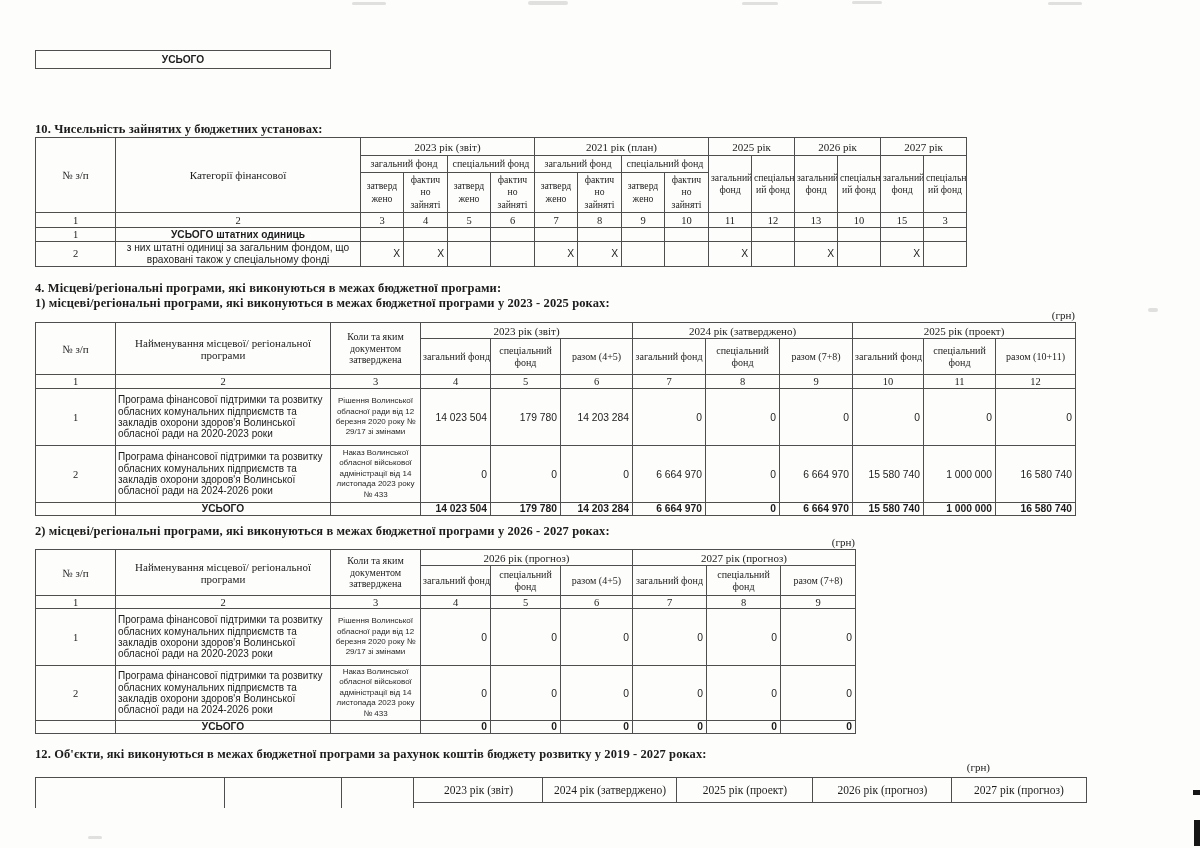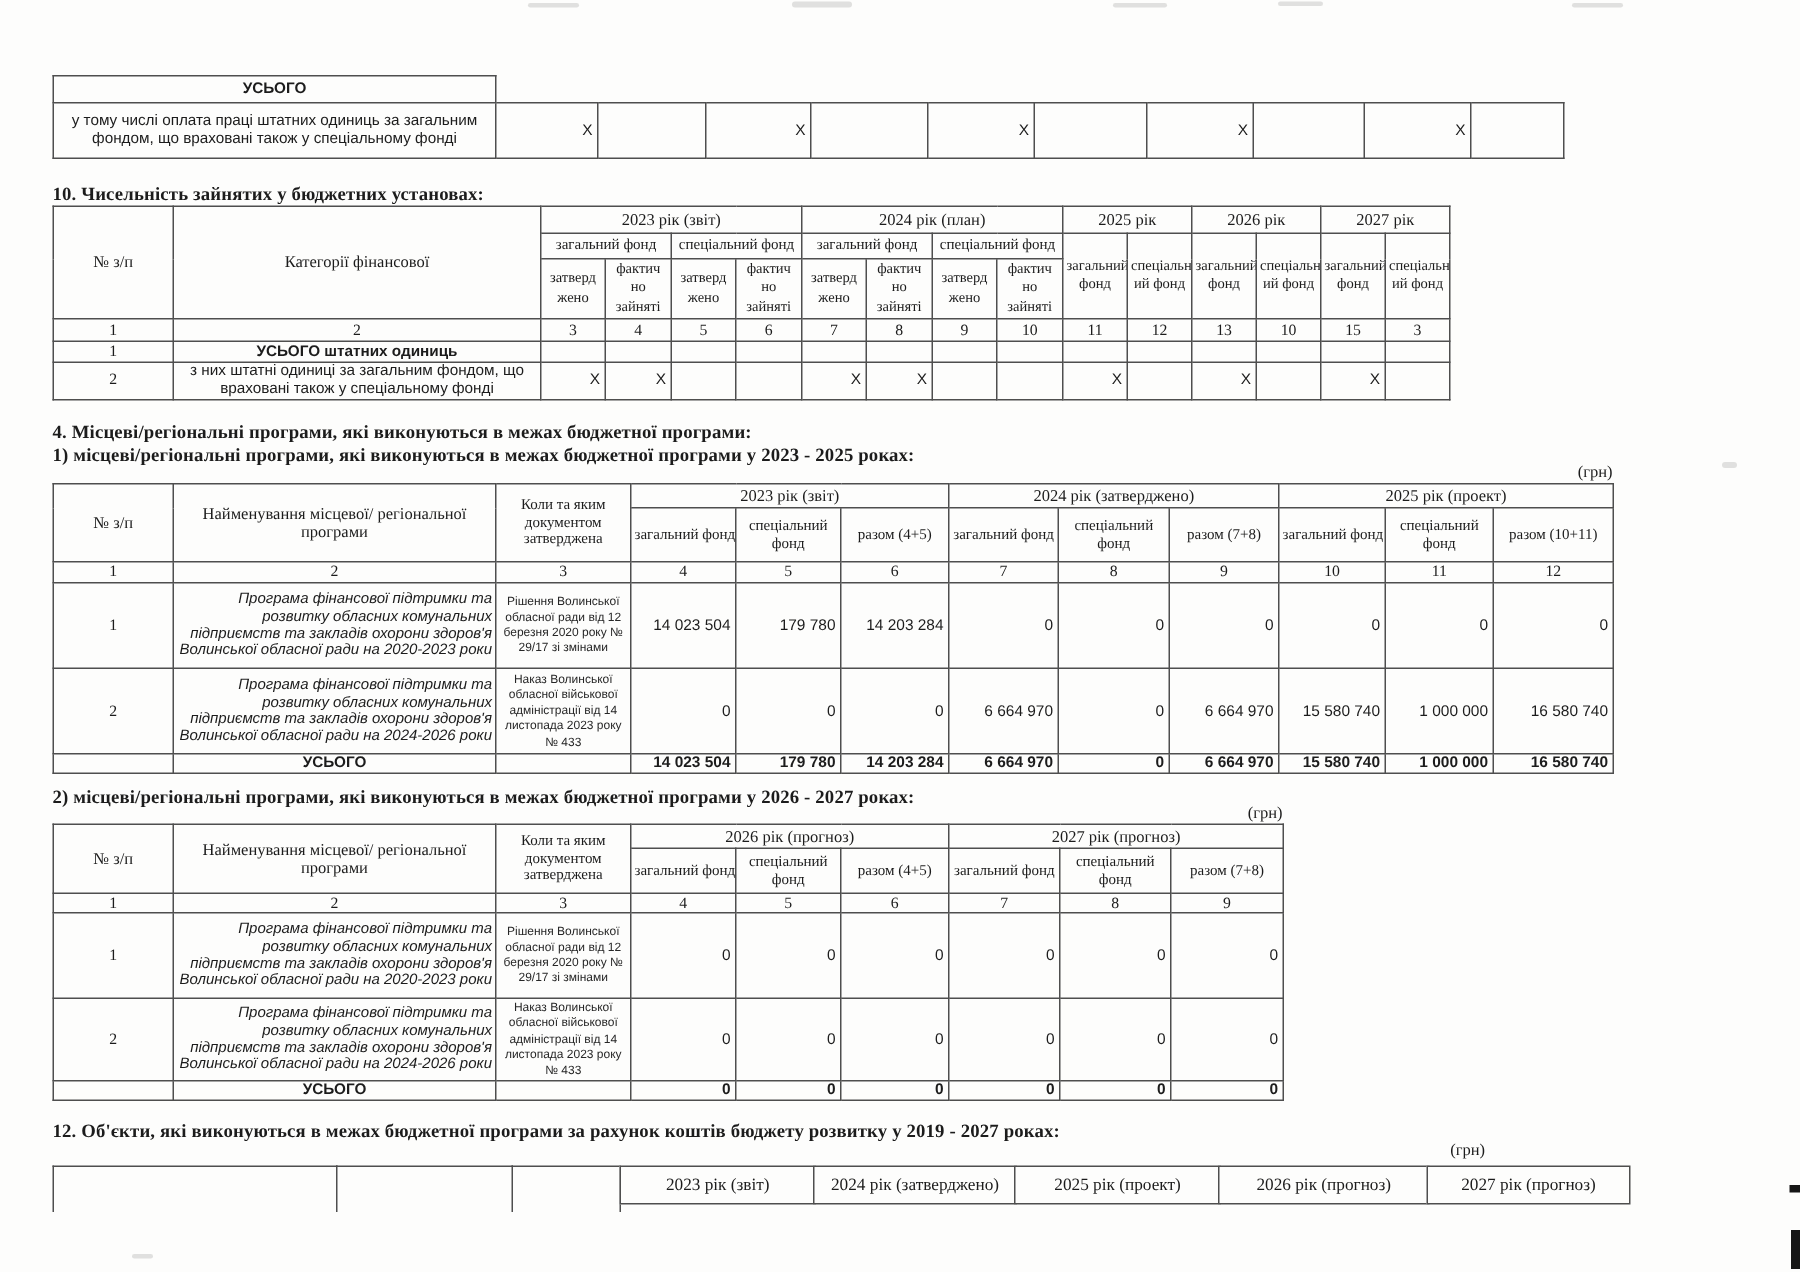--- a/index.html
+++ b/index.html
@@ -14,21 +14,21 @@
   .title{font-weight:bold;font-size:12.5px;letter-spacing:.1px;}
   .grn{font-size:11px;text-align:right;}
   
   .hy{font-size:11px;text-align:center;}
   .hf{font-size:10px;text-align:center;line-height:1.15;}
   .hs{font-size:9.7px;text-align:center;line-height:1.25;}
   .nowrap{white-space:nowrap;}
   .cnum{font-size:10.5px;text-align:center;}
   
   .lab{font-family:"Liberation Sans",sans-serif;font-size:10.2px;text-align:center;line-height:1.16;}
-  .prog{font-family:"Liberation Sans",sans-serif;font-size:10px;text-align:right;line-height:1.14;font-style:italic;}
+  .prog{font-family:"Liberation Sans",sans-serif;font-size:10px;text-align:left;line-height:1.14;}
   .doc{font-family:"Liberation Sans",sans-serif;font-size:8px;text-align:center;line-height:1.3;color:#272727;}
   .num{font-family:"Liberation Sans",sans-serif;font-size:10.3px;text-align:right;padding-right:3px;}
   .bold{font-weight:bold;}
   .h18{height:18px;}.h17{height:17px;}.h40{height:40px;}.h15{height:15px;}.h14{height:14px;}
   .h24{height:24px;}.h37{height:37px;}.h16{height:16px;}.h36{height:36px;}.h57{height:57px;}
   .h12{height:12px;}.h30{height:30px;}.h13{height:13px;}.h55{height:55px;}.h11{height:11px;}
   
   .t12cell{position:absolute;border:1px solid #4e4e4e;display:flex;align-items:center;justify-content:center;font-size:11.5px;background:#fdfdfc;}
   .t12open{position:absolute;border-left:1px solid #4e4e4e;border-top:1px solid #4e4e4e;}
   .t12open-r{border-right:1px solid #4e4e4e;}
@@ -51,33 +51,20 @@
       <col style="width:71px">
     <col style="width:74px">
       <col style="width:71px">
       <col style="width:62px">
   </colgroup>
   <tbody>
       <tr class="h18">
     <td class="lab bold">УСЬОГО</td>
 
   </tr>
-  <tr class="h37">
-    <td class="lab">у тому числі оплата праці  штатних одиниць за загальним фондом, що враховані також у спеціальному фонді</td>
-  <td class="num">X</td>
-        <td class="num"></td>
-        <td class="num">X</td>
-        <td class="num"></td>
-        <td class="num">X</td>
-        <td class="num"></td>
-        <td class="num">X</td>
-        <td class="num"></td>
-        <td class="num">X</td>
-        <td class="num"></td>
-      </tr>
 </tbody>
   </table>
 
 <div class="abs title" style="left:35px;top:122px;">10. Чисельність зайнятих у бюджетних установах:</div>
 
 <table class="abs" style="left:35px;top:137px;width:931px;">
   <colgroup>
     <col style="width:80px">
       <col style="width:245px">
     <col style="width:43px">
@@ -93,21 +80,21 @@
       <col style="width:43px">
       <col style="width:43px">
     <col style="width:43px">
       <col style="width:43px">
   </colgroup>
   <tbody>
       <tr class="h18">
     <td rowspan="3" class="hy">№ з/п</td>
     <td rowspan="3" class="hy">Категорії фінансової</td>
     <td colspan="4" class="hy">2023 рік (звіт)</td>
-    <td colspan="4" class="hy">2024 рік (план)</td>
+    <td colspan="4" class="hy">2021 рік (план)</td>
     <td colspan="2" class="hy">2025 рік</td>
     <td colspan="2" class="hy">2026 рік</td>
     <td colspan="2" class="hy">2027 рік</td>
   </tr>
   <tr class="h17">
     <td colspan="2" class="hf nowrap">загальний фонд</td>
     <td colspan="2" class="hf nowrap">спеціальний фонд</td>
     <td colspan="2" class="hf nowrap">загальний фонд</td>
     <td colspan="2" class="hf nowrap">спеціальний фонд</td>
     <td rowspan="2" class="hs">загальний фонд</td>

